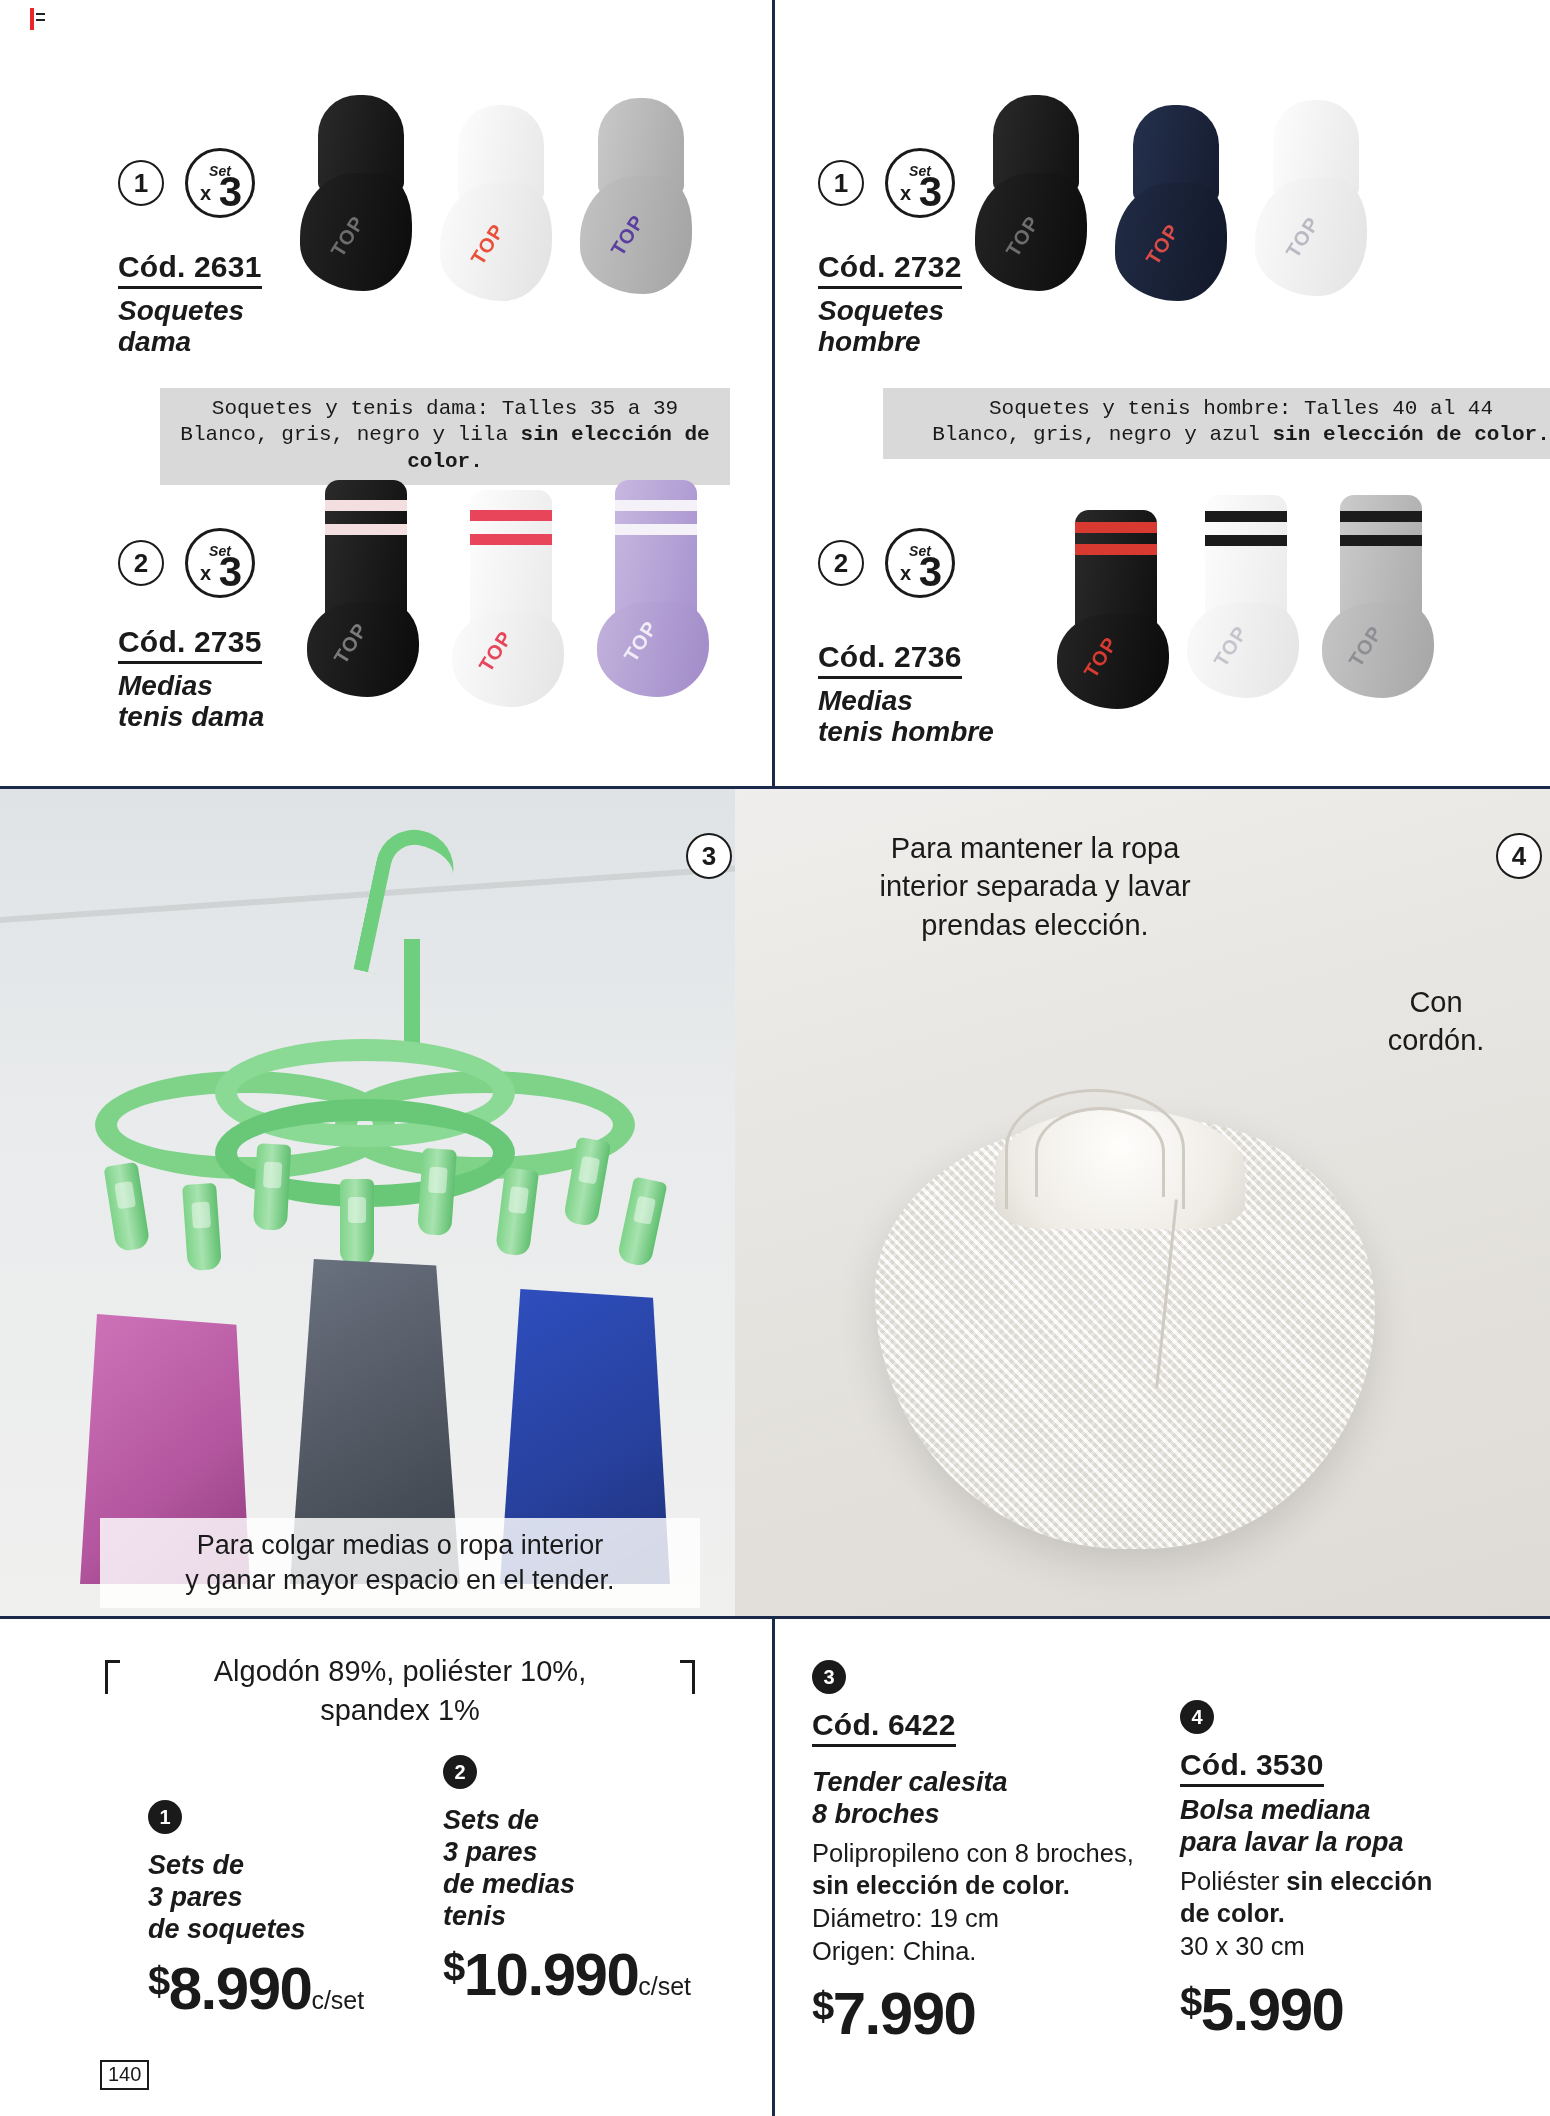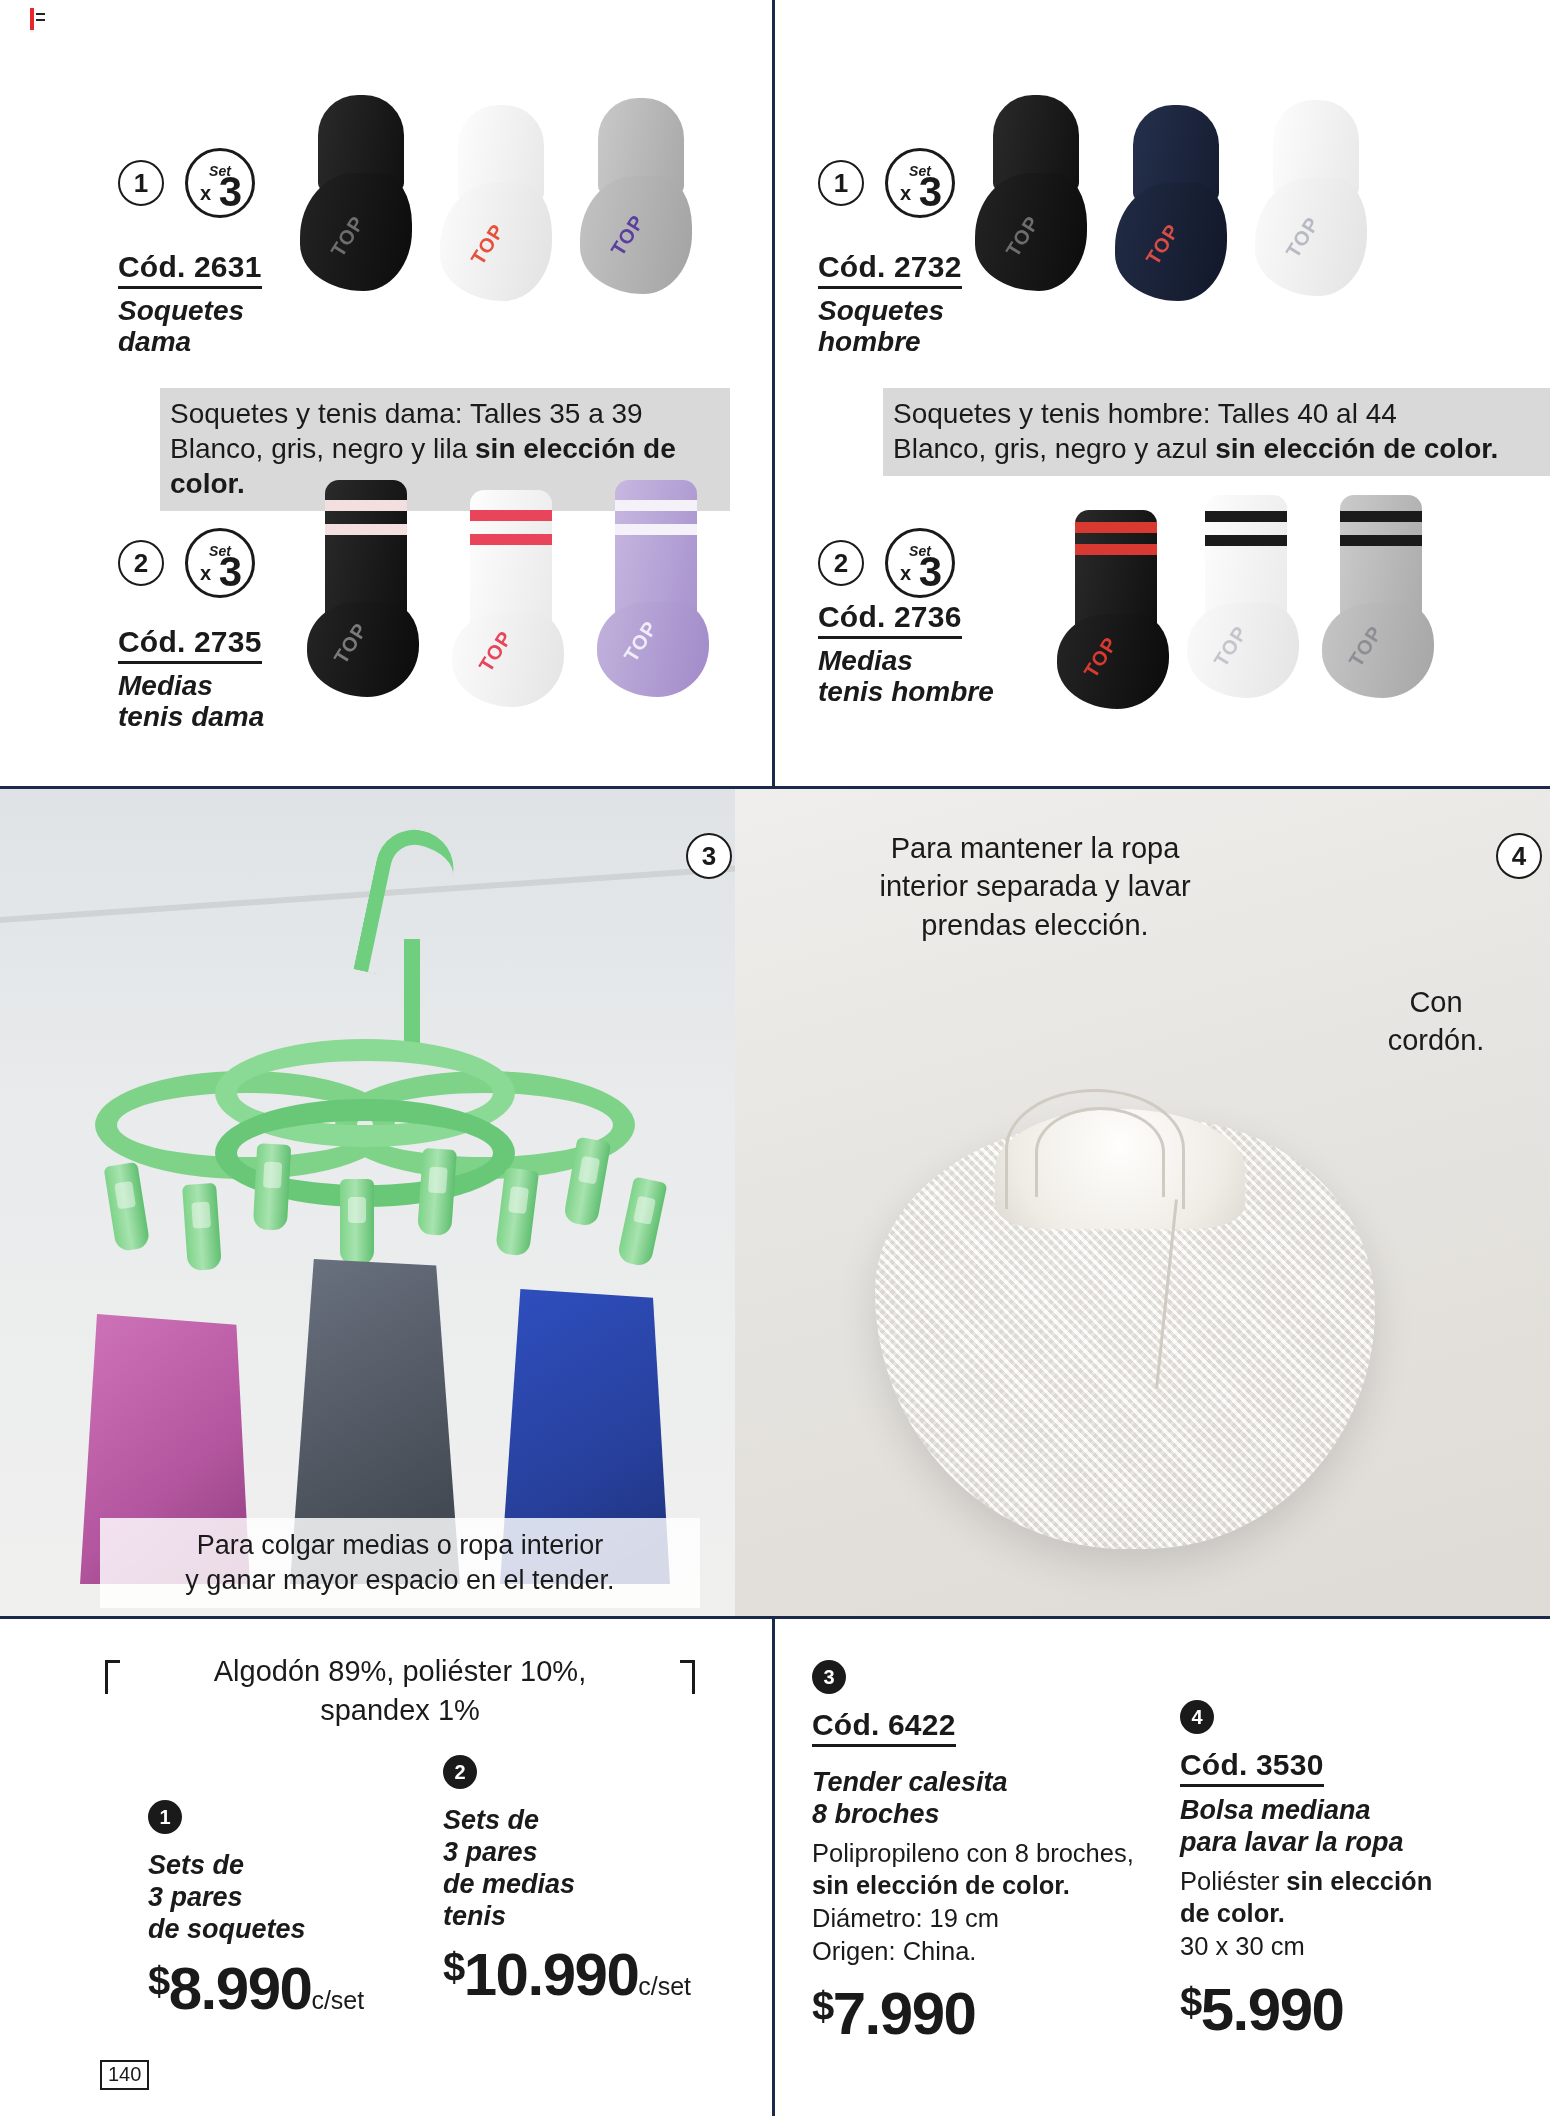--- a/index.html
+++ b/index.html
@@ -111,24 +111,25 @@
   }
   .pname {
     font-size: 28px; font-style: italic; font-weight: bold;
     line-height: 1.12;
     margin-top: 6px;
   }
 
   .infobar {
     position: absolute;
     background: #d9d9d9;
-    font-size: 28px;
+    font-size: 21px;
     line-height: 1.25;
-    text-align: left;
+    text-align: center;
     padding: 8px 10px 10px;
+    font-family: Liberation Mono, monospace;
   }
   .infobar b { font-weight: bold; }
 
   
   .sock { position: absolute; }
   .topmark {
     position: absolute;
     font-size: 20px; font-weight: bold;
     transform: rotate(-58deg);
     letter-spacing: 1px;
@@ -461,21 +462,21 @@
     </div>
   </div>
 
   <div>
     <div class="num-circle sz1" style="position:absolute;left:818px;top:540px;">2</div>
     <div class="set-circle" style="position:absolute;left:885px;top:528px;">
       <span class="setword">Set</span>
       <span class="xpart">x</span>
       <span class="nbig">3</span>
     </div>
-    <div class="prod-label" style="left:818px;top:600px;">
+    <div class="prod-label" style="left:818px;top:640px;">
       <div class="cod">Cód. 2736</div>
       <div class="pname">
         <div>Medias</div>
         <div>tenis hombre</div>
       </div>
     </div>
 
     <div class="sock crew" style="left:1055px;top:510px;">
       <div class="leg" style="background:linear-gradient(100deg,#2a2a2a,#101010);height:120px;"></div>
       <div class="stripe" style="top:12px;background:#d83a31;"></div>

